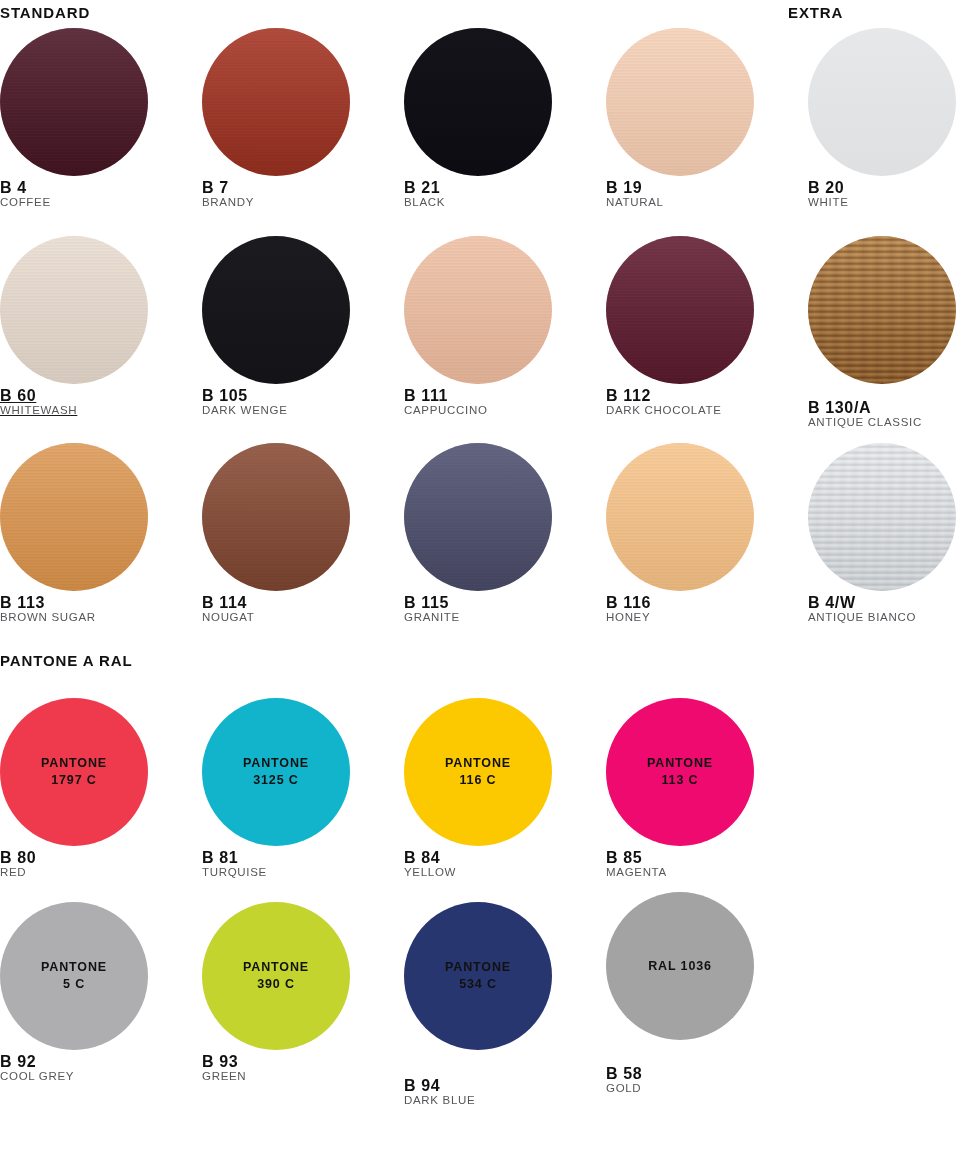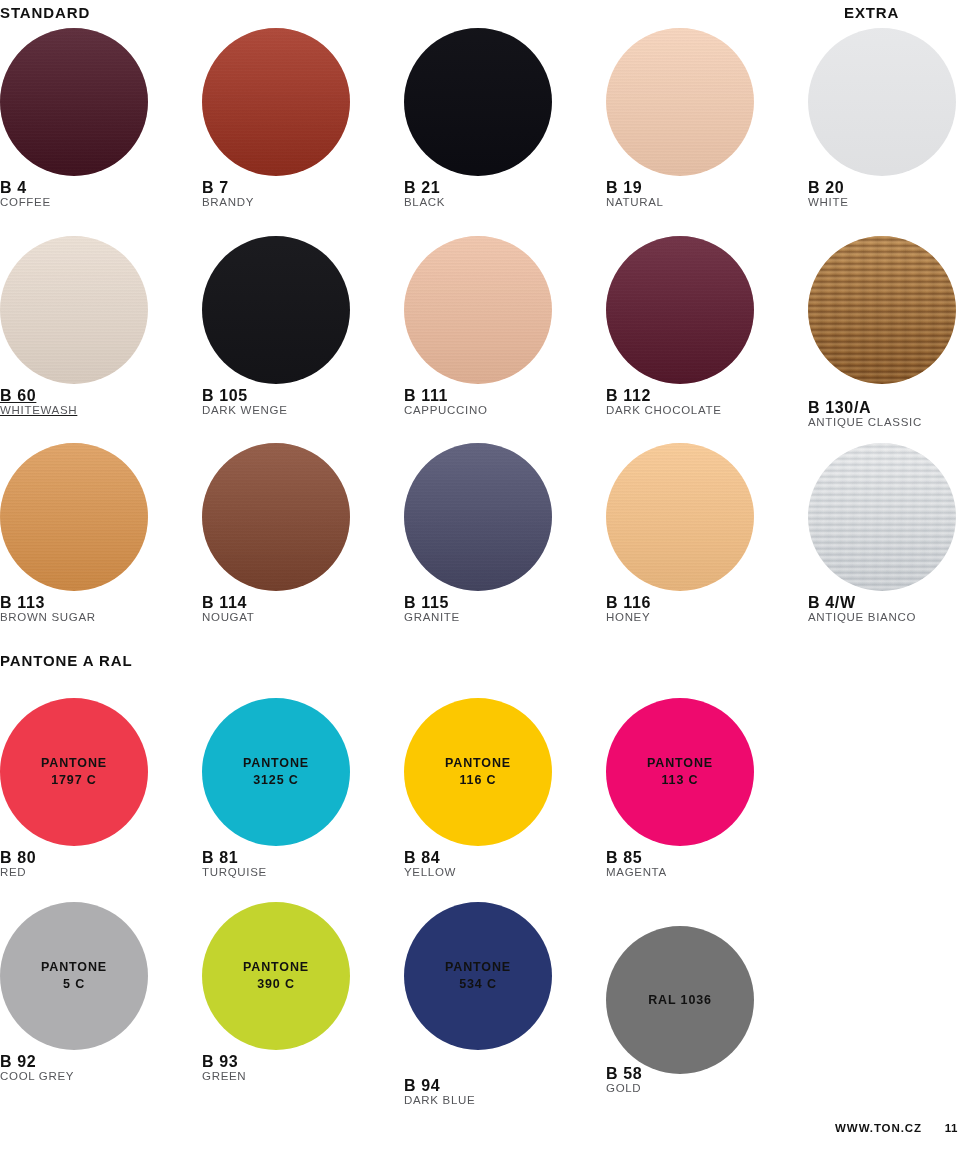--- a/index.html
+++ b/index.html
@@ -21,21 +21,21 @@
   
   .section-head {
     position: absolute;
     font-size: 15px;
     font-weight: bold;
     letter-spacing: 0.06em;
     color: #111111;
     white-space: nowrap;
   }
   #head-standard { left: 0px;   top: 4px; }
-  #head-extra    { left: 844px; top: 4px; }
+  #head-extra    { left: 788px; top: 4px; }
   #head-pantone  { left: 0px;   top: 652px; }
 
   
   .swatch {
     border-radius: 50%;
     position: relative;
     overflow: hidden;
   }
   .swatch .grain {
     position: absolute;
@@ -289,29 +289,25 @@
       <div class="swatch" style="position: absolute; left: 404px; top: 902px; width: 148px; height: 148px; background: rgb(40, 54, 112);">
         <div class="pantone-label">
           <span>PANTONE</span>
           <span>534 C</span>
         </div>
       </div>
       <div class="caption" style="left: 404px; top: 1054px; margin-top: 24px;">
         <div class="cap-code">B 94</div>
         <div class="cap-name">DARK BLUE</div>
       </div>
-      <div class="swatch" style="position: absolute; left: 606px; top: 926px; width: 148px; height: 148px; background: #737373;">
+      <div class="swatch" style="position: absolute; left: 606px; top: 892px; width: 148px; height: 148px; background: #a3a3a3;">
         <div class="pantone-label single">
           <span>RAL 1036</span>
         </div>
       </div>
       <div class="caption" style="left: 606px; top: 1066px;">
         <div class="cap-code">B 58</div>
         <div class="cap-name">GOLD</div>
       </div>
     </div>
 
-  <div class="footer">
-    <span id="footer-url">WWW.TON.CZ</span>
-    <span id="footer-page">11</span>
-  </div>
 
 </div>
 
 </body></html>

